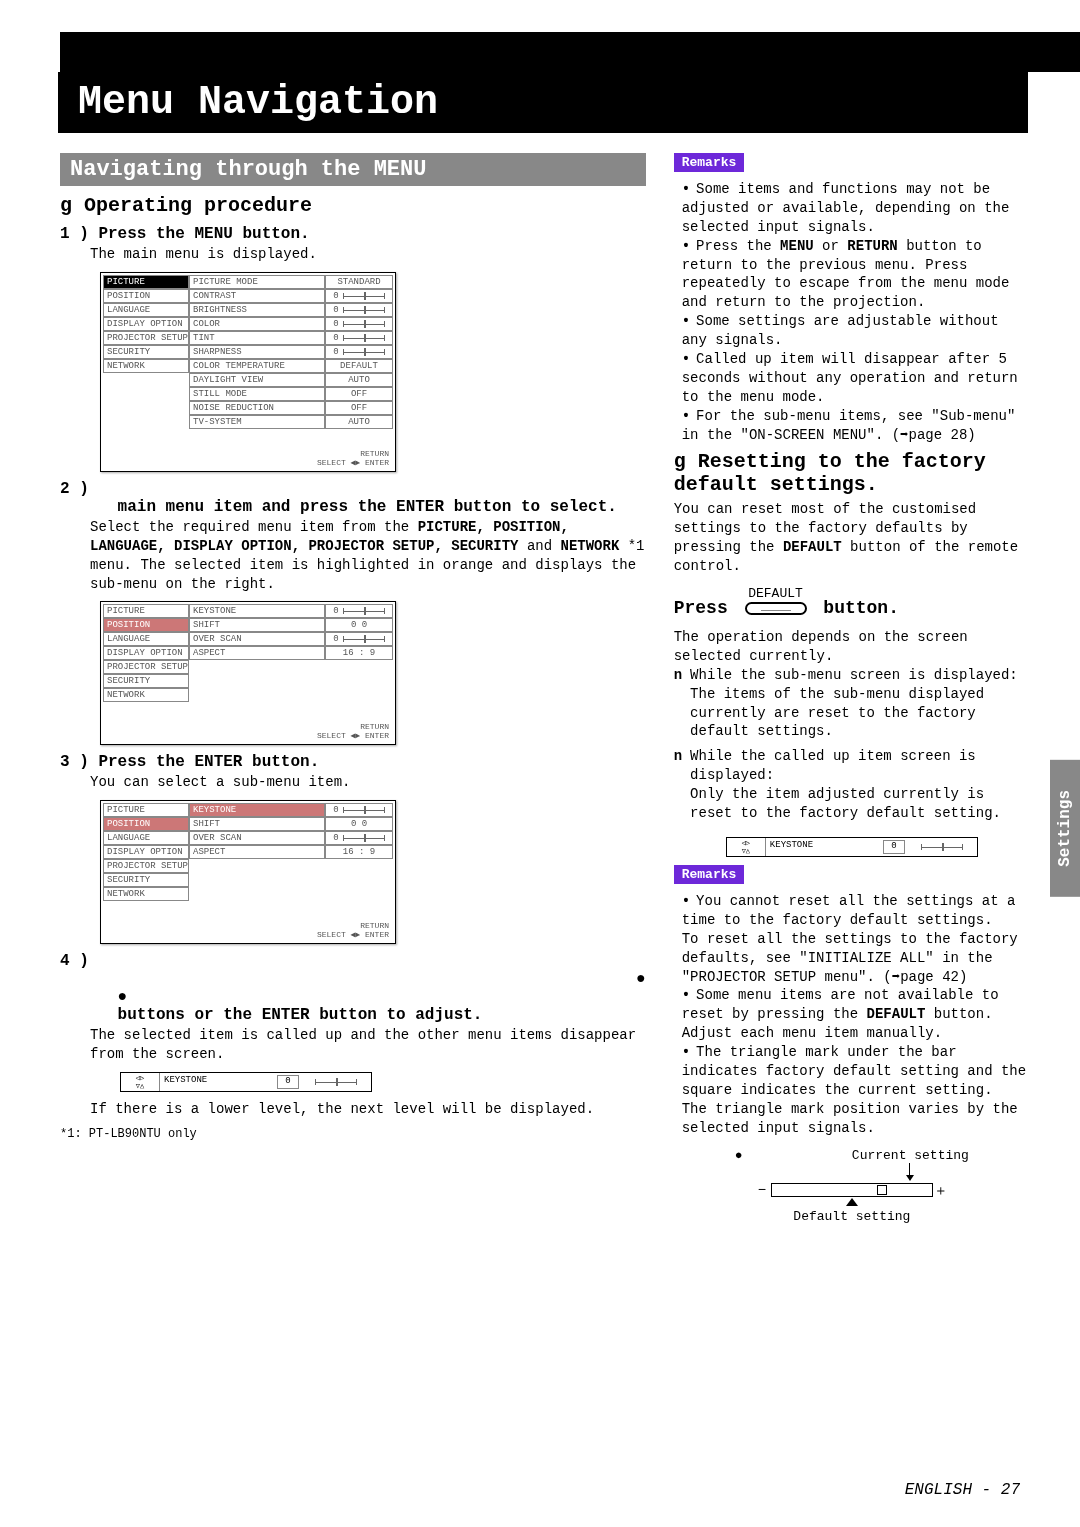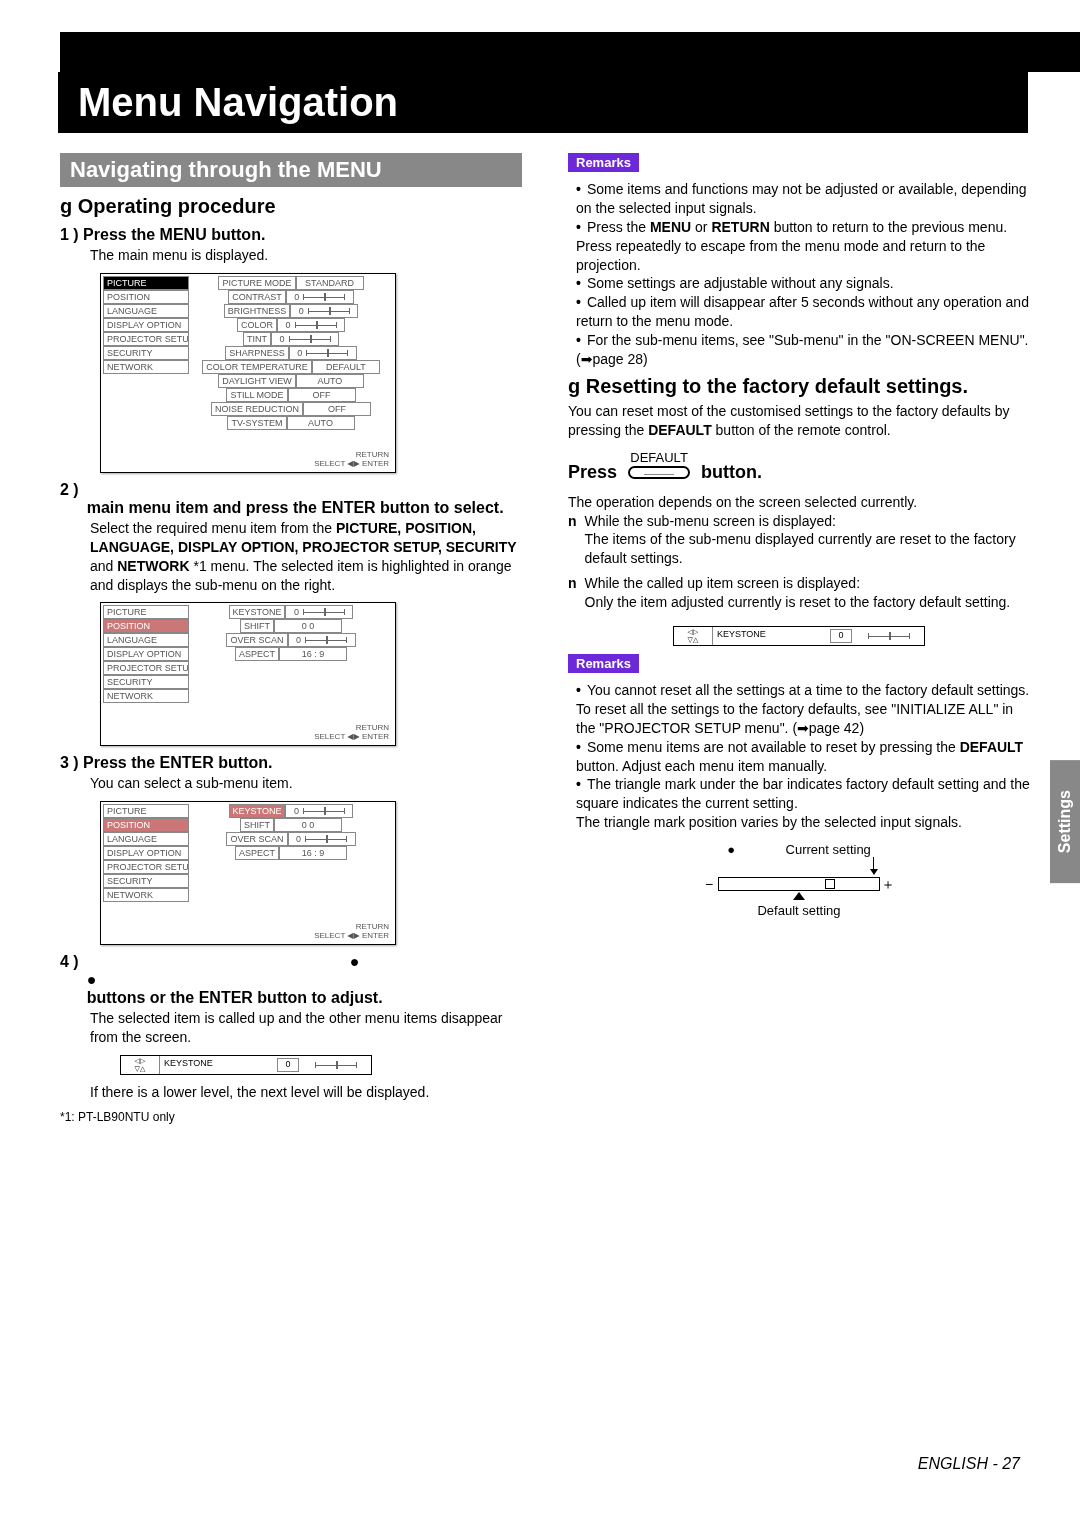--- a/index.html
+++ b/index.html
@@ -8,40 +8,41 @@
     font-family: Arial, Helvetica, sans-serif;
     background: #fff;
     color: #000;
     width: 1080px;
   }
   .page {
     padding: 40px 50px 40px 60px;
     position: relative;
     min-height: 1527px;
     box-sizing: border-box;
+    font-family: Liberation Mono, monospace;
   }
   .top-black {
     background: #000;
     height: 40px;
     margin: -8px -50px 0 0;
   }
   .main-title {
     background: #000;
     color: #fff;
     font-size: 40px;
     font-weight: bold;
     padding: 8px 20px;
     margin: 0 -50px 20px -2px;
     display:inline-block;
     width: 100%;
     box-sizing:border-box;
   }
   .cols {
     display: flex;
-    gap: 46px;
+    gap: 28px;
   }
   .col { flex: 1; }
   .section-bar {
     background: #888;
     color: #fff;
     font-size: 22px;
     font-weight: bold;
     padding: 4px 10px;
     margin-bottom: 8px;
   }
@@ -91,21 +92,21 @@
     width: 290px;
     font-size: 9px;
     padding: 2px;
     box-shadow: 1px 1px 2px #aaa;
   }
   .menu-row { display:flex; }
   .menu-left {
     width: 86px;
     display:flex; flex-direction:column;
   }
-  .menu-right-col { flex:1; display:flex; flex-direction:column;align-items:center; }
+  .menu-right-col { flex:1; display:flex; flex-direction:column; }
   .menu-cell {
     border: 0.5px solid #888;
     padding: 1px 3px;
     color:#555;
     background:#fff;
     white-space:nowrap;
     overflow:hidden;
   }
   .menu-cell.dark { background:#000; color:#fff; }
   .menu-cell.hl { background:#c77; color:#fff; }
@@ -208,21 +209,21 @@
     background:#888;
     color:#fff;
     writing-mode: vertical-rl;
     transform: rotate(180deg);
     padding: 30px 6px;
     font-weight:bold;
     font-size:16px;
   }
   .footer {
     position:absolute;
-    bottom: 54px;
+    bottom: 28px;
     right: 60px;
     font-style: italic;
     font-size: 16px;
   }
   .footnote {
     font-size:12px;
     margin-top:8px;
   }
   .setting-diagram {
     text-align:center;

